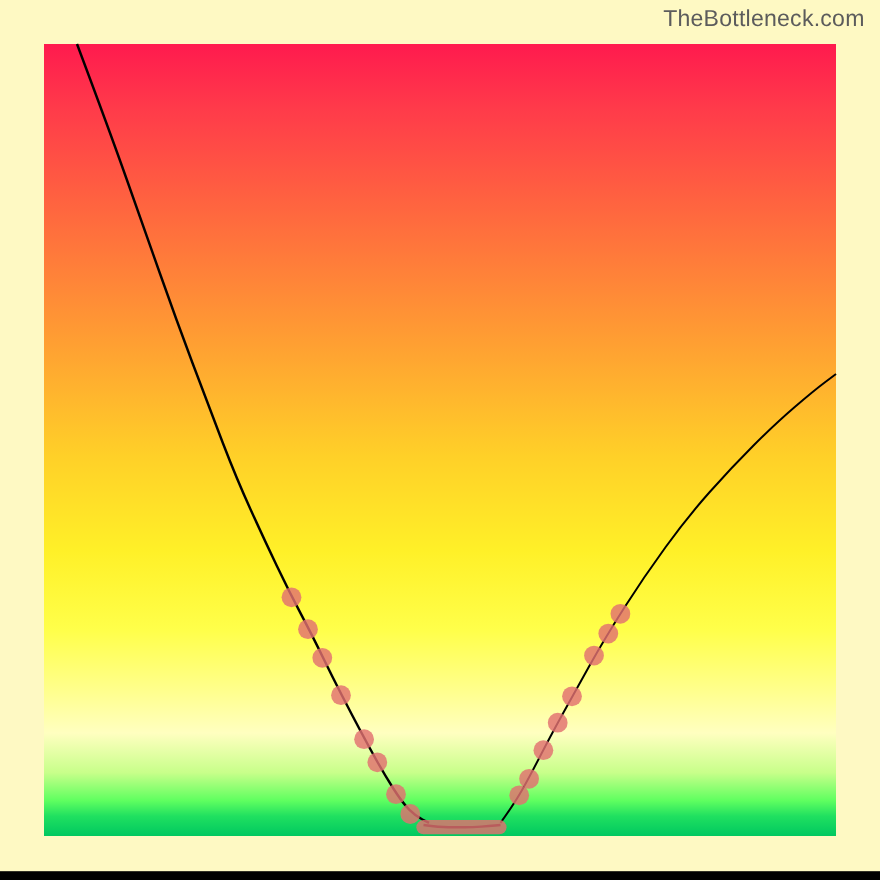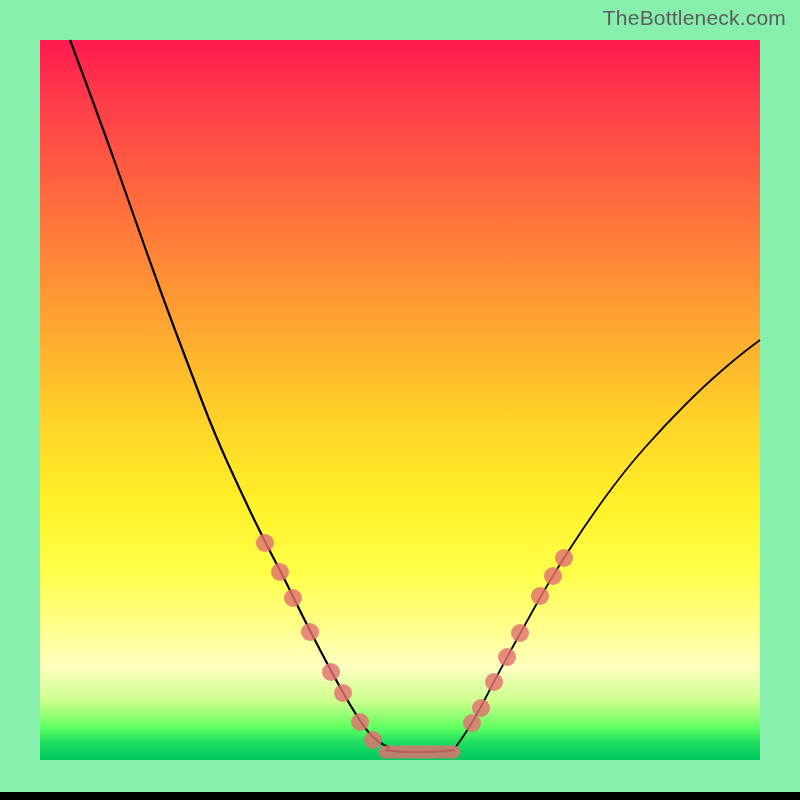--- a/index.html
+++ b/index.html
@@ -10,21 +10,21 @@
     background: #000;
     font-family: Arial, Helvetica, sans-serif;
     overflow: hidden;
   }
   .frame {
     position: absolute;
     left: 0;
     top: 0;
     width: 800px;
     height: 792px;
-    background: #86efac;
+    background: #fef9c3;
   }
   .plot {
     position: absolute;
     left: 40px;
     top: 40px;
     width: 720px;
     height: 720px;
     
     background: linear-gradient(
       to bottom,

